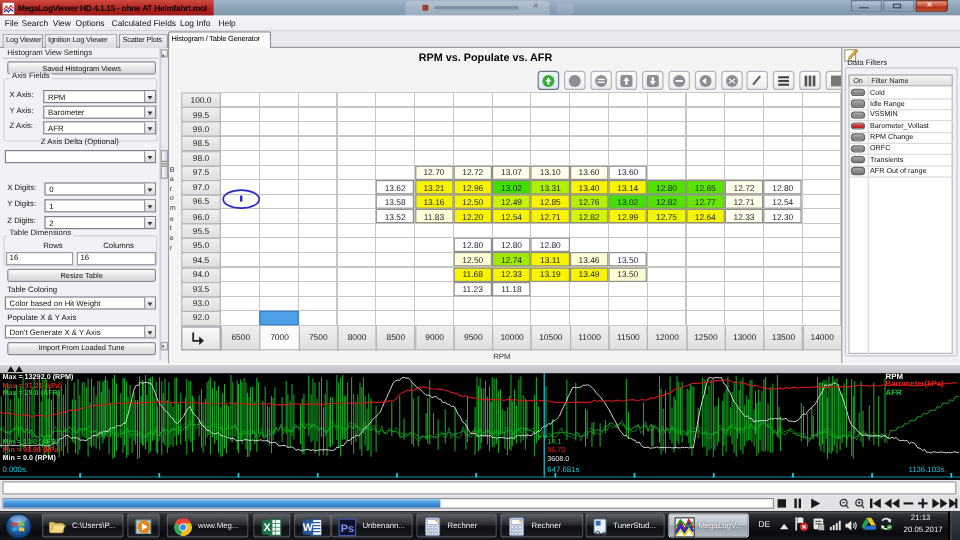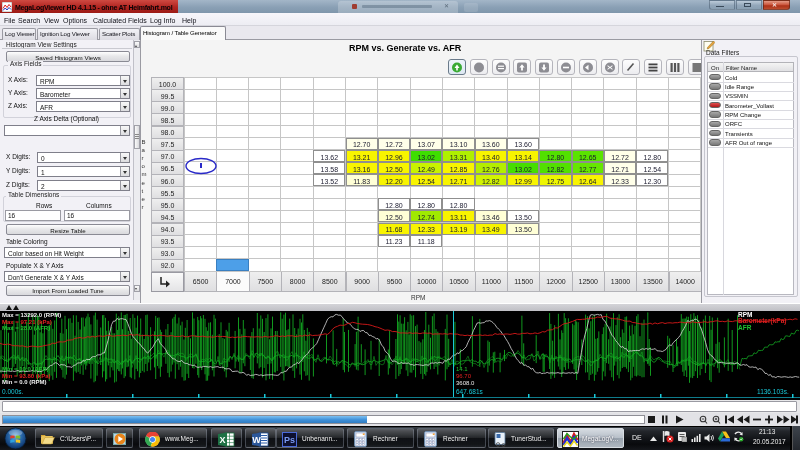--- a/index.html
+++ b/index.html
@@ -121,21 +121,21 @@
       <div class="vl" style="font-size:6.5px;">Color based on Hit Weight</div>
       <div class="ar"></div>
     </div>
     <div style="position:absolute;left:6px;top:263px;font-size:6.5px;color:#111;font-weight:normal;white-space:nowrap;line-height:1;">Populate X &amp; Y Axis</div>
     <div class="dd" style="left:4px;top:270.5px;width:126px;height:11px;">
       <div class="vl" style="font-size:6.5px;">Don't Generate X &amp; Y Axis</div>
       <div class="ar"></div>
     </div>
     <div class="btn" style="left:6px;top:284.5px;width:124px;height:11px;padding-top:2.5px;">Import From Loaded Tune</div>
     <div style="position:absolute;left:141px;top:40px;width:560px;height:263px;background:#f4f4f4;"></div>
-    <div style="position:absolute;left:349px;top:44px;font-size:9px;color:#000;font-weight:bold;white-space:nowrap;line-height:1;">RPM vs. Generate vs. AFR</div>
+    <div style="position:absolute;left:349px;top:44px;font-size:9px;color:#000;font-weight:bold;white-space:nowrap;line-height:1;">RPM vs. Populate vs. AFR</div>
     <div class="tb-btn" style="left:448px;top:59px;border-color:#6a7a8a;background:linear-gradient(#eef4fb,#dde8f2);"></div>
     <div class="tb-btn" style="left:470px;top:59px;"></div>
     <div class="tb-btn" style="left:492px;top:59px;"></div>
     <div class="tb-btn" style="left:513px;top:59px;"></div>
     <div class="tb-btn" style="left:535px;top:59px;"></div>
     <div class="tb-btn" style="left:557px;top:59px;"></div>
     <div class="tb-btn" style="left:579px;top:59px;"></div>
     <div class="tb-btn" style="left:601px;top:59px;"></div>
     <div class="tb-btn" style="left:622px;top:59px;"></div>
     <div class="tb-btn" style="left:644px;top:59px;"></div>

